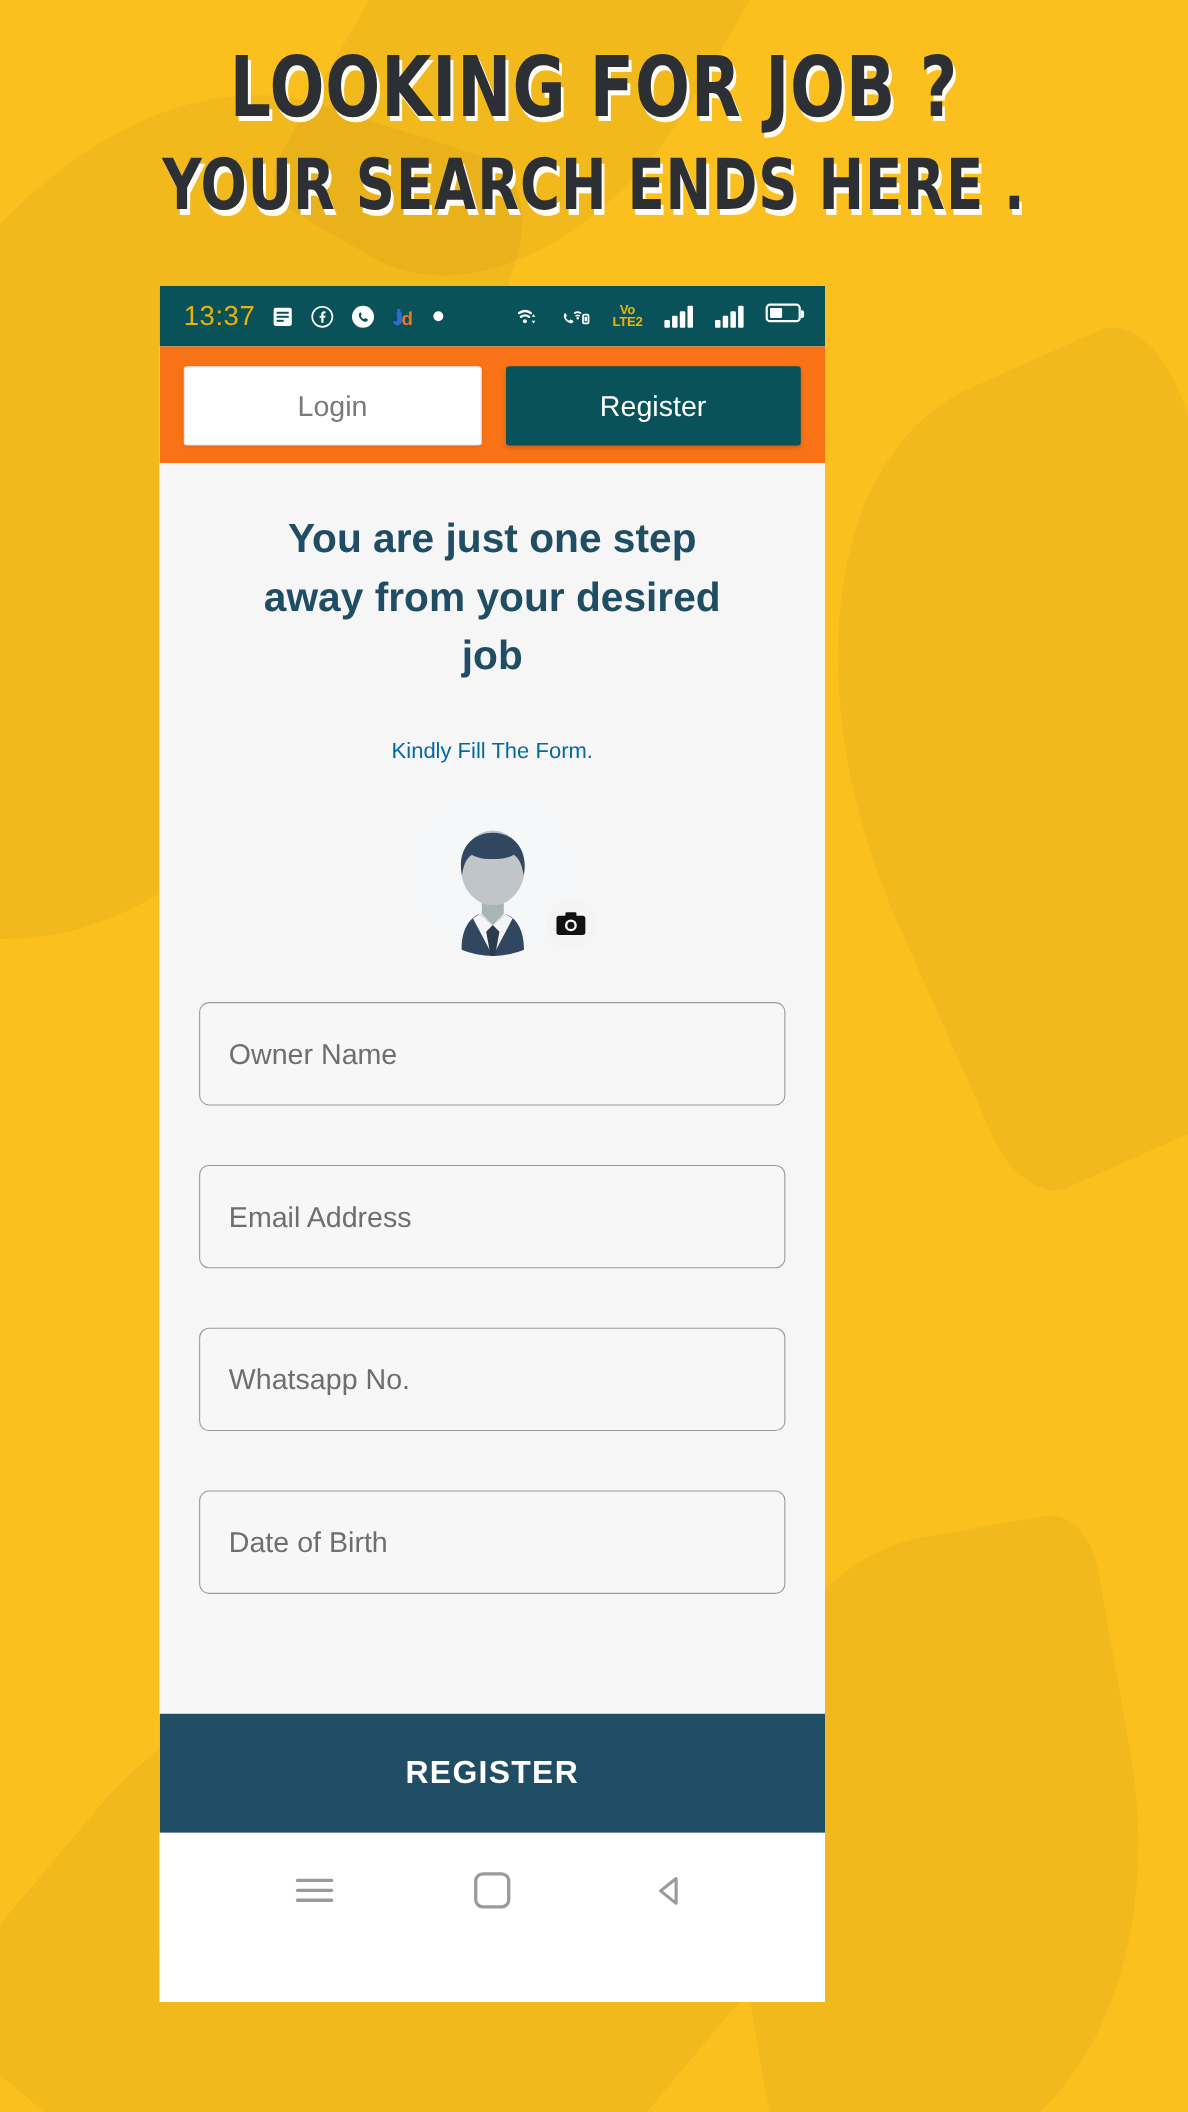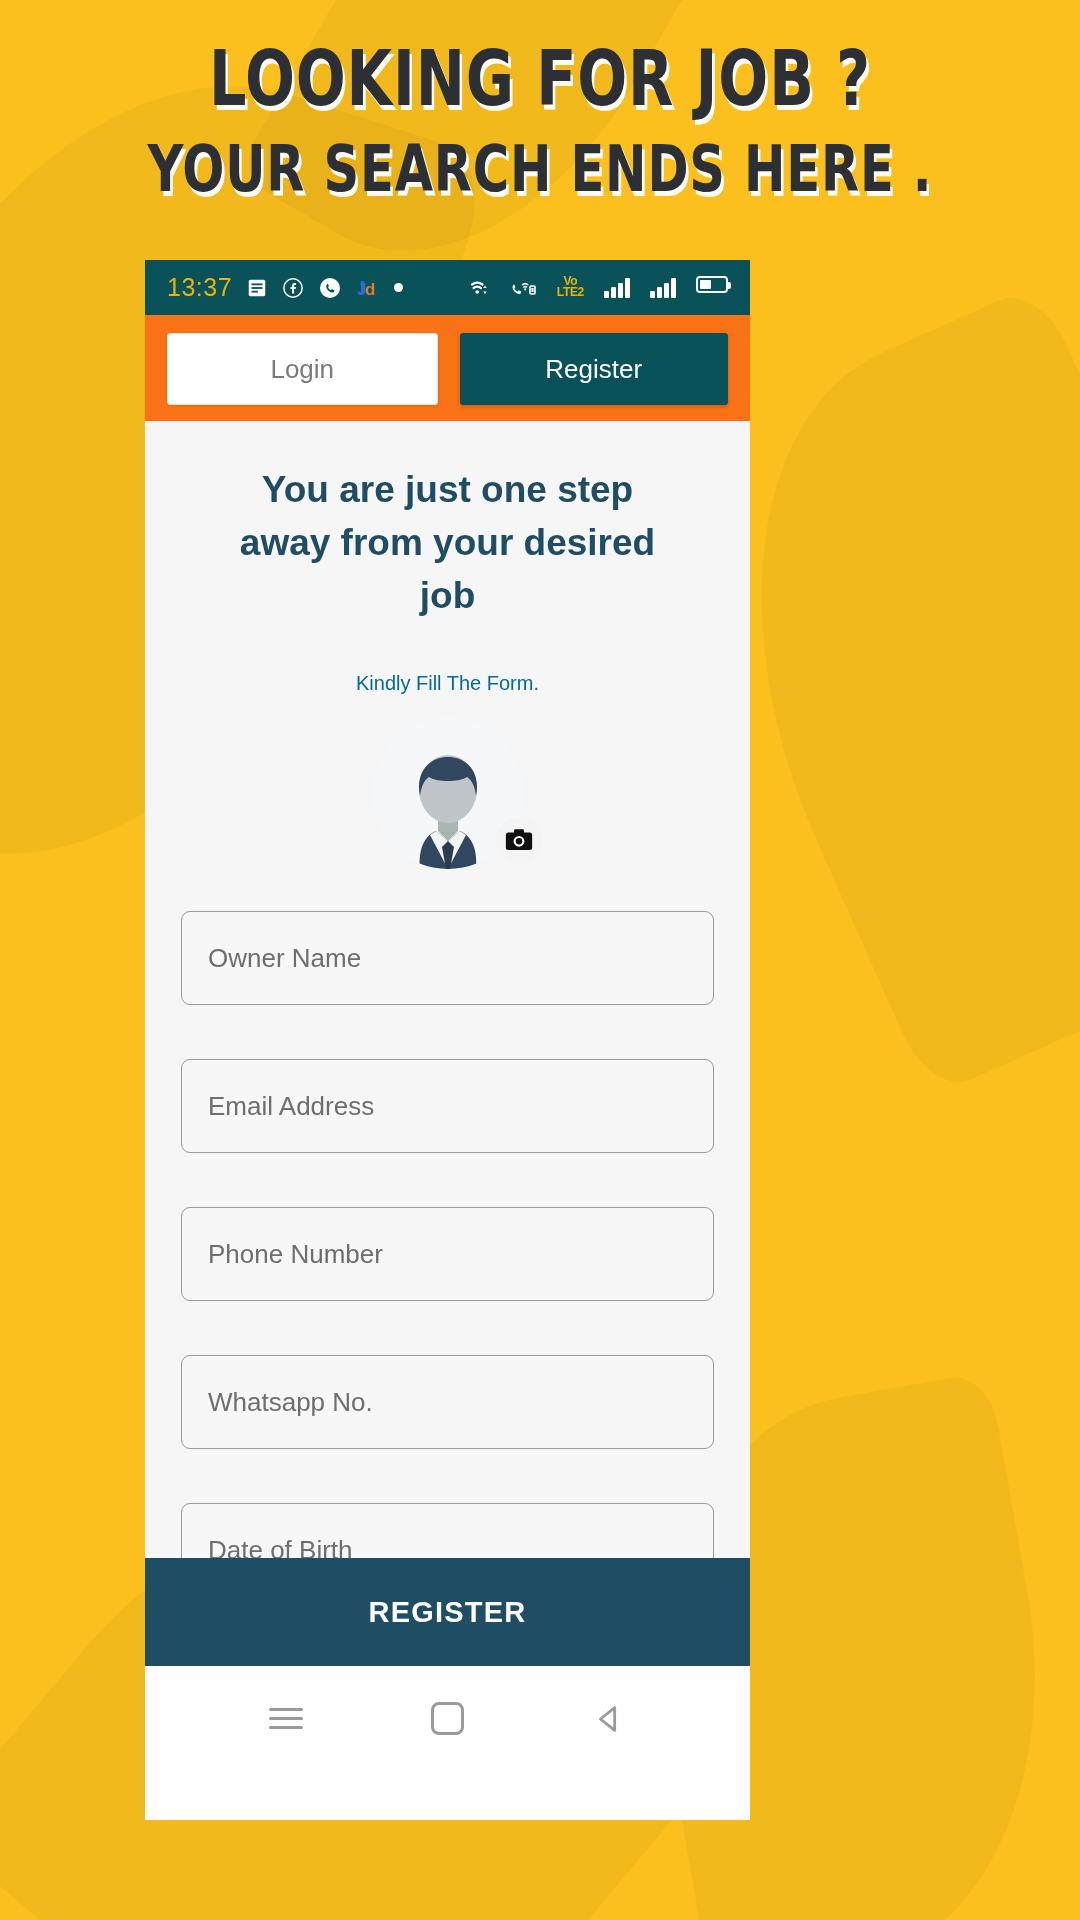--- a/index.html
+++ b/index.html
@@ -327,21 +327,20 @@
           <rect x="8" y="3.4" width="8" height="3.6" rx="1" fill="#111"></rect>
           <circle cx="12" cy="13" r="4.3" fill="#fff"></circle>
           <circle cx="12" cy="13" r="2.6" fill="#111"></circle>
         </svg>
       </div>
     </div>
 
     <div class="fields">
       <div class="field">Owner Name</div>
       <div class="field">Email Address</div>
-      <div class="field">Phone Number</div>
       <div class="field">Whatsapp No.</div>
       <div class="field">Date of Birth</div>
     </div>
 
     <div class="register-bar">REGISTER</div>
   </div>
 
   <div class="navbar">
     <div class="nav-btn">
       <span class="nav-lines">

